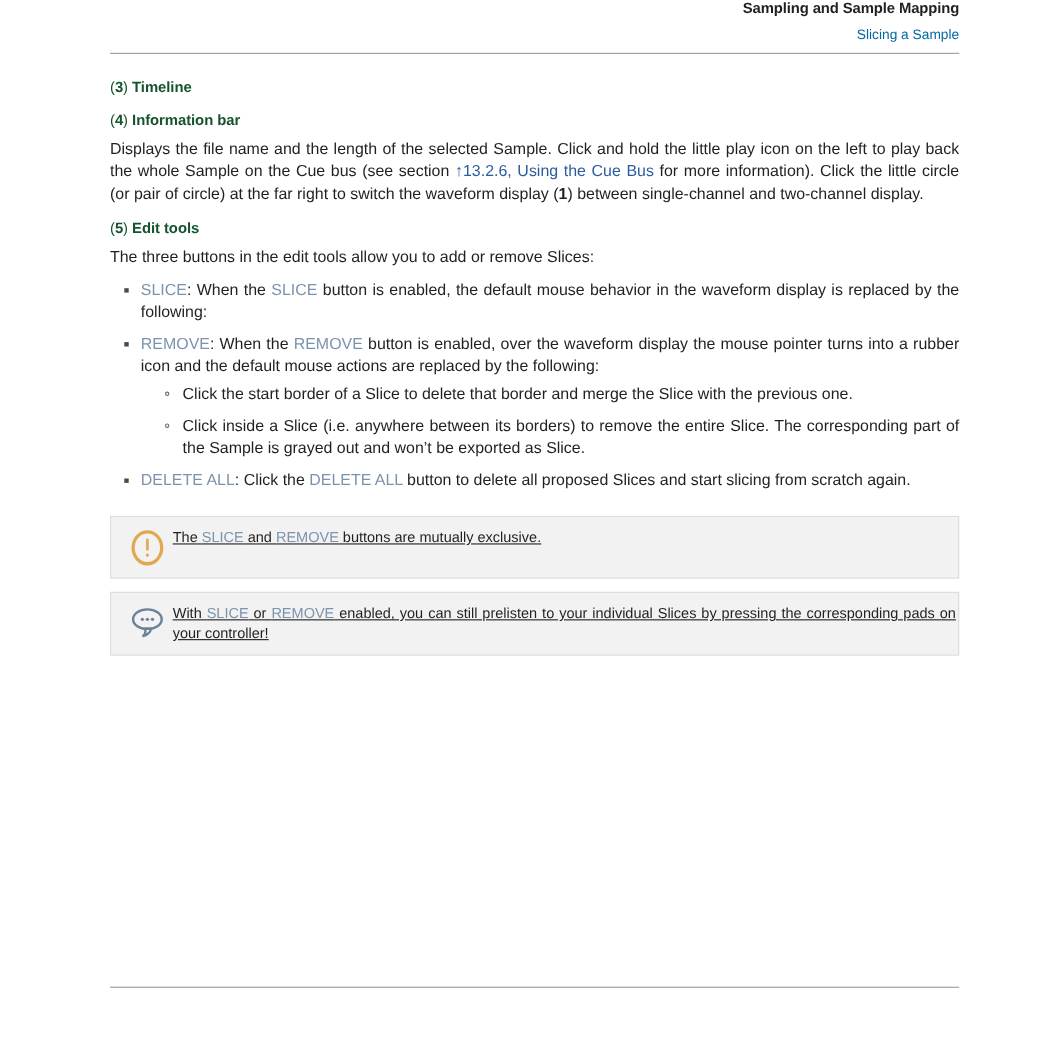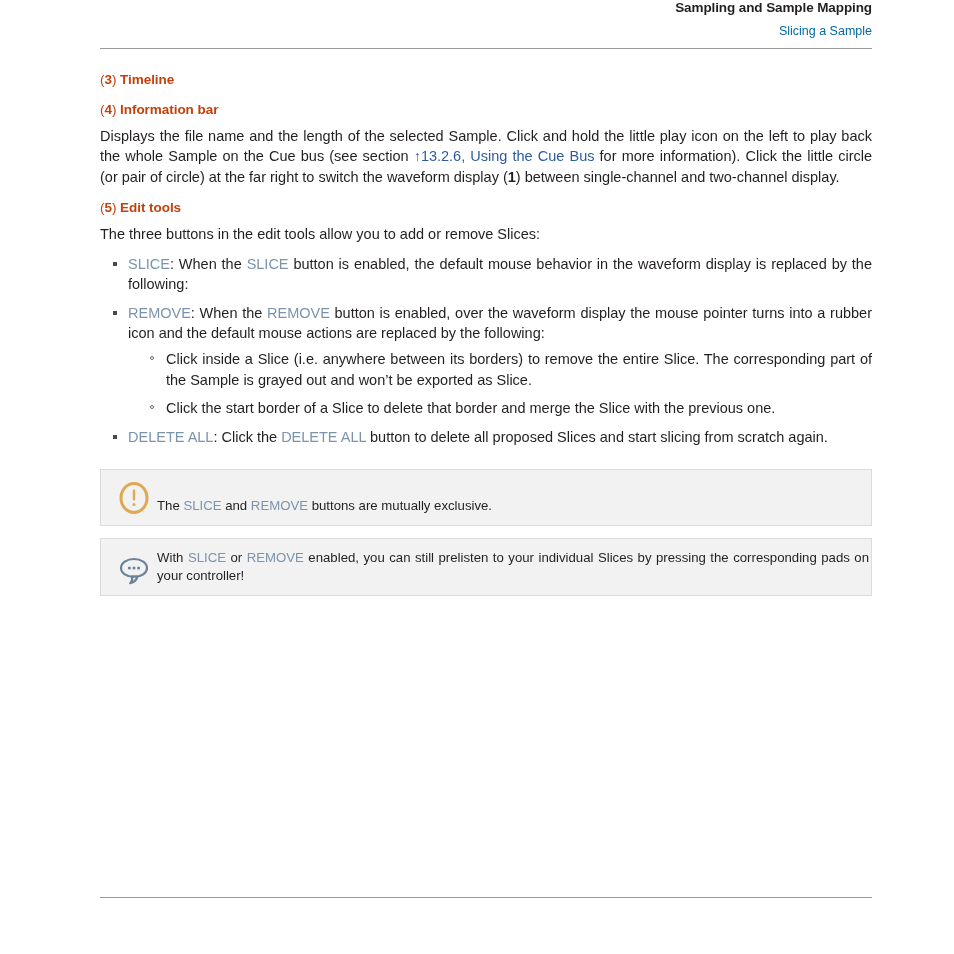--- a/index.html
+++ b/index.html
@@ -48,21 +48,21 @@
 
   
   .content {
     margin-top: 22px;
   }
   h3.sec {
     font-size: 13.5px;
     font-weight: bold;
     margin: 0 0 0 0;
     line-height: 1.3;
-    color: #c2410c;
+    color: #14532d;
     letter-spacing: -0.05px;
   }
   h3.sec .num-paren {
     font-weight: normal;
   }
   h3.sec .num {
     font-weight: bold;
   }
   p.body {
     font-size: 14.5px;
@@ -130,23 +130,24 @@
     border-radius: 50%;
     box-sizing: border-box;
   }
   .sub-wrap { padding-left: 10px; }
 
   
   .callout {
     background: #f2f2f2;
     border: 1px solid #dcdcdc;
     display: flex;
-    align-items: flex-end;
+    align-items: flex-start;
     box-sizing: border-box;
     padding: 10px 0 10px 10px;
+    text-decoration: underline;
   }
   .callout.warn { margin-top: 22px; min-height: 52px; }
   .callout.tip  { margin-top: 12px; min-height: 46px; }
   .callout-icon {
     flex: 0 0 auto;
     width: 46px;
     display: flex;
     align-items: flex-start;
     justify-content: center;
     padding-top: 1px;
@@ -215,25 +216,25 @@
         </div>
       </li>
 
       <li>
         <span class="bullet-sq"></span>
         <span class="kw">REMOVE</span><span>: When the </span><span class="kw">REMOVE</span><span> button is enabled, over the waveform display the mouse pointer turns into a rubber icon and the default mouse actions are replaced by the following:</span>
         <div class="sub-wrap">
           <ul class="lvl2">
             <li>
               <span class="bullet-ci"></span>
-              <span>Click inside a Slice (i.e. anywhere between its borders) to remove the entire Slice. The corresponding part of the Sample is grayed out and won’t be exported as Slice.</span>
+              <span>Click the start border of a Slice to delete that border and merge the Slice with the previous one.</span>
             </li>
             <li>
               <span class="bullet-ci"></span>
-              <span>Click the start border of a Slice to delete that border and merge the Slice with the previous one.</span>
+              <span>Click inside a Slice (i.e. anywhere between its borders) to remove the entire Slice. The corresponding part of the Sample is grayed out and won’t be exported as Slice.</span>
             </li>
           </ul>
         </div>
       </li>
 
       <li>
         <span class="bullet-sq"></span>
         <span class="kw">DELETE ALL</span><span>: Click the </span><span class="kw">DELETE ALL</span><span> button to delete all proposed Slices and start slicing from scratch again.</span>
       </li>
     </ul>

